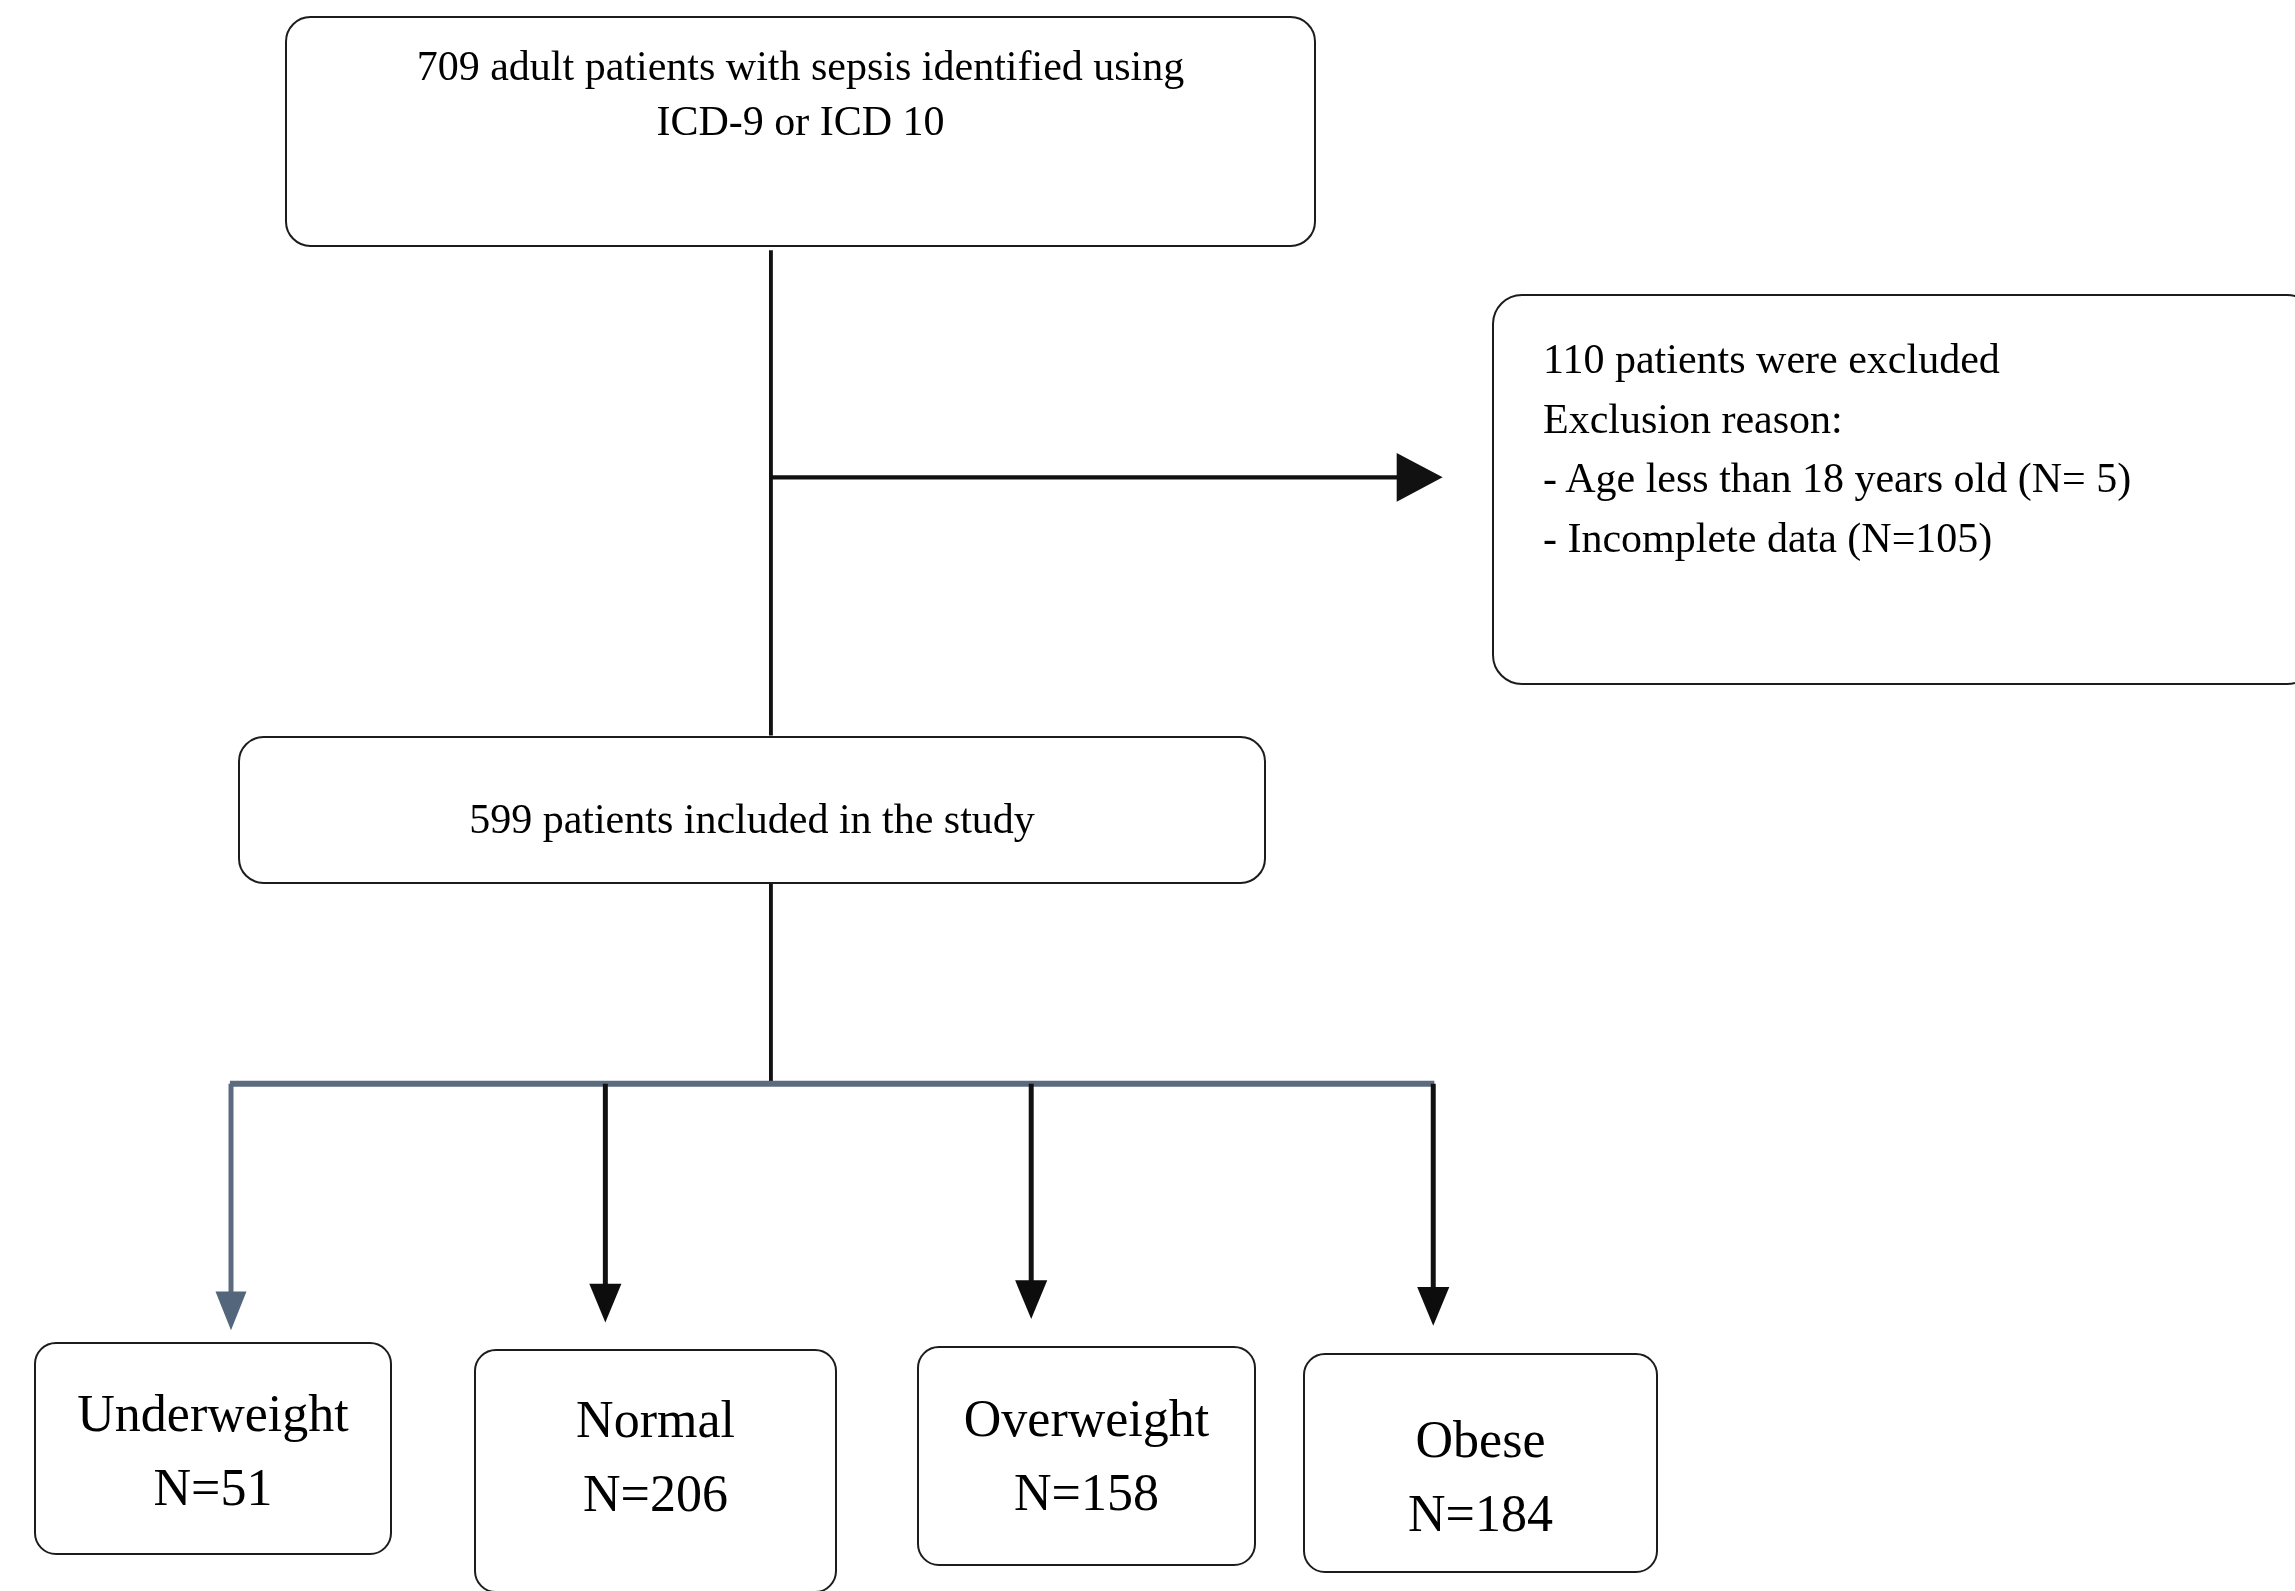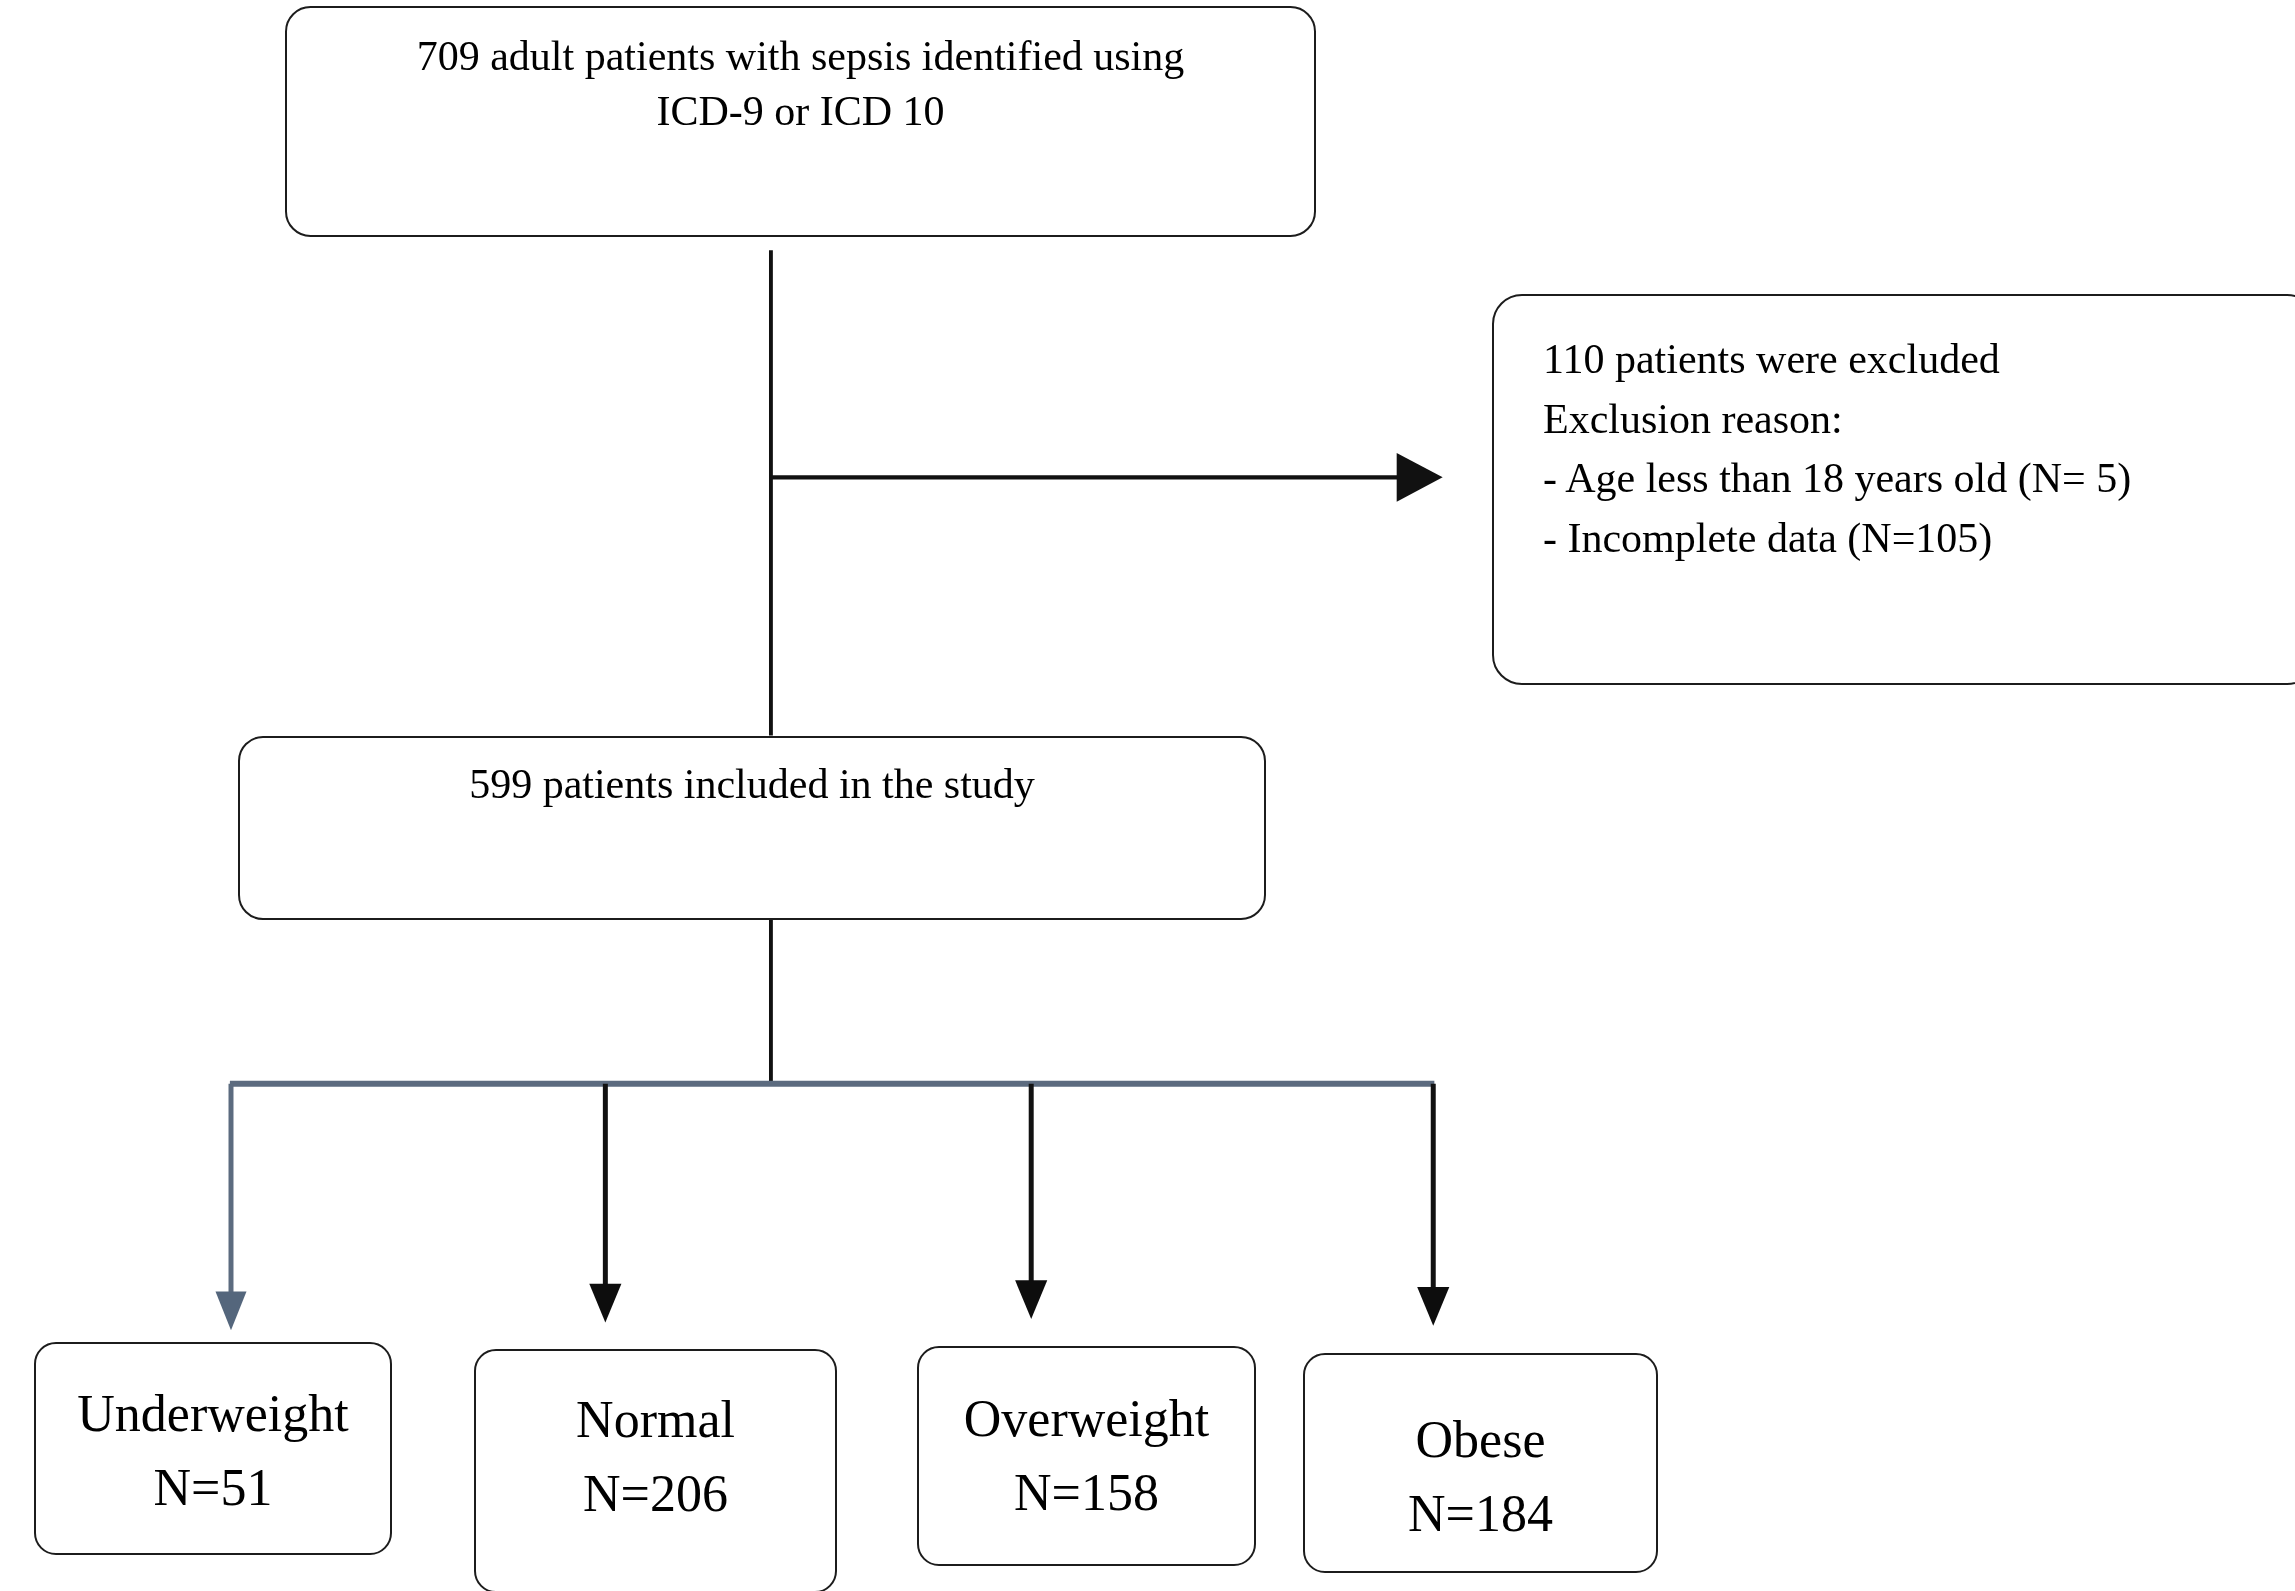--- a/index.html
+++ b/index.html
@@ -43,21 +43,21 @@
   }
 
   .node-text {
     white-space: pre-line;
     line-height: 1.30;
   }
 
   
   #node-identified {
     left: 285px;
-    top: 6px;
+    top: 16px;
     width: 1031px;
     height: 231px;
     align-items: center;
     justify-content: flex-start;
     padding-top: 21px;
   }
   #node-identified .node-text {
     text-align: center;
     font-size: 42px;
   }
@@ -77,25 +77,24 @@
     text-align: left;
     font-size: 42px;
     line-height: 1.42;
   }
 
   
   #node-included {
     left: 238px;
     top: 736px;
     width: 1028px;
-    height: 184px;
+    height: 148px;
     align-items: center;
-    justify-content: flex-start;
+    justify-content: center;
     padding-top: 19px;
-    border-radius: 25px;
   }
   #node-included .node-text {
     text-align: center;
     font-size: 42px;
   }
 
   
   .bmi-node {
     align-items: center;
     justify-content: flex-start;

